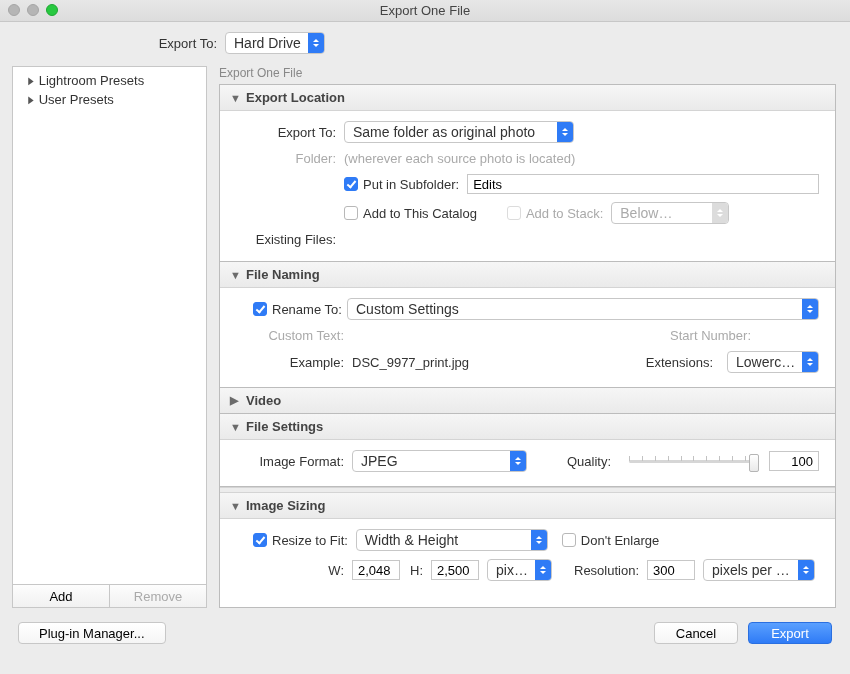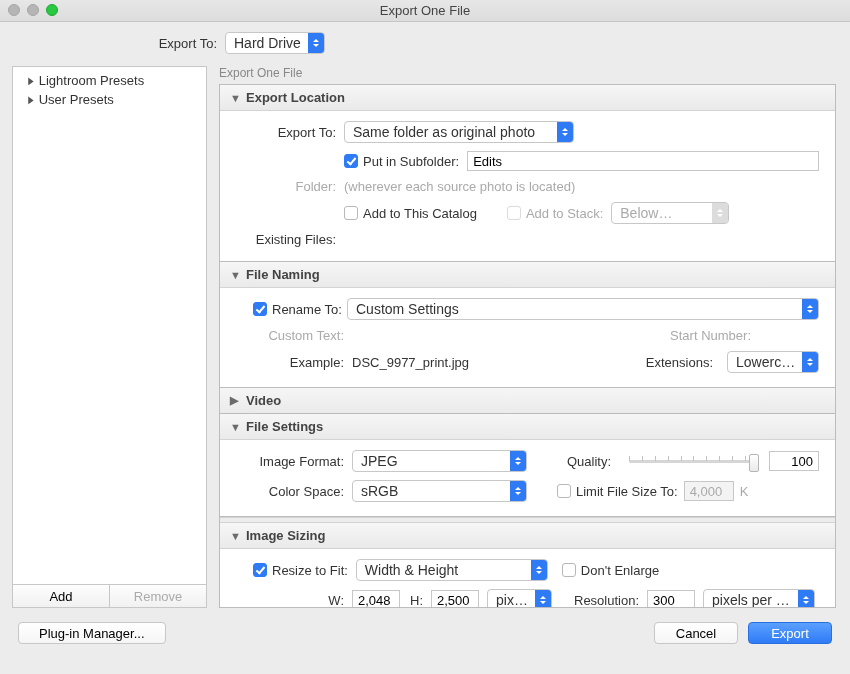--- a/index.html
+++ b/index.html
@@ -161,28 +161,28 @@
           </div>
           <div class="section-body">
             <div class="row">
               <div class="lbl" style="width:100px;">Export To:</div>
               <div class="mac-select" style="width:230px;">
                 <span class="val">Same folder as original photo</span>
                   <div class="stepper"></div>
               </div>
             </div>
             <div class="row">
+              <div class="lbl dim" style="width:100px;">Folder:</div>
+              <div style="color:#aaa;">(wherever each source photo is located)</div>
+            </div>
+            <div class="row">
               <div style="width:108px;"></div>
               <input type="checkbox" class="mac-check" checked="" style="">
               <span class="check-label">Put in Subfolder:</span>
               <input type="text" class="mac-input" style="flex: 1 1 0%; margin-left: 8px;" value="Edits">
-            </div>
-            <div class="row">
-              <div class="lbl dim" style="width:100px;">Folder:</div>
-              <div style="color:#aaa;">(wherever each source photo is located)</div>
             </div>
             <div class="row">
               <div style="width:108px;"></div>
               <input type="checkbox" class="mac-check" style="">
               <span class="check-label">Add to This Catalog</span>
               <div style="width:30px;"></div>
               <input type="checkbox" class="mac-check" disabled="" style="">
               <span class="check-label dim">Add to Stack:</span>
               <div class="mac-select disabled" style="width:118px; margin-left:8px;gap:30px;">
                 <span class="val">Below Original</span>
@@ -261,32 +261,20 @@
                     <i></i>
                     <i></i>
                     <i></i>
                     <i></i>
                     <i></i>
                   </div>
                 <div class="knob"></div>
               </div>
               <input type="text" class="mac-input" style="width: 50px; text-align: right;" value="100">
             </div>
-            <div class="row">
-              <div class="lbl" style="width:108px;">Color Space:</div>
-              <div class="mac-select" style="width:175px;">
-                <span class="val">sRGB</span>
-                  <div class="stepper"></div>
-              </div>
-              <div style="width:30px;"></div>
-              <input type="checkbox" class="mac-check" style="">
-              <span class="check-label">Limit File Size To:</span>
-              <input type="text" class="mac-input" disabled="" style="width: 50px; margin: 0px 6px; text-align: left;" value="4,000">
-              <span style="color:#aaa;">K</span>
-            </div>
           </div>
         </div>
 
         <div class="sect-gap"></div>
 
         <div class="section">
           <div class="section-header">
             <span class="disclosure down">▼</span>
             <span>Image Sizing</span>
           </div>

